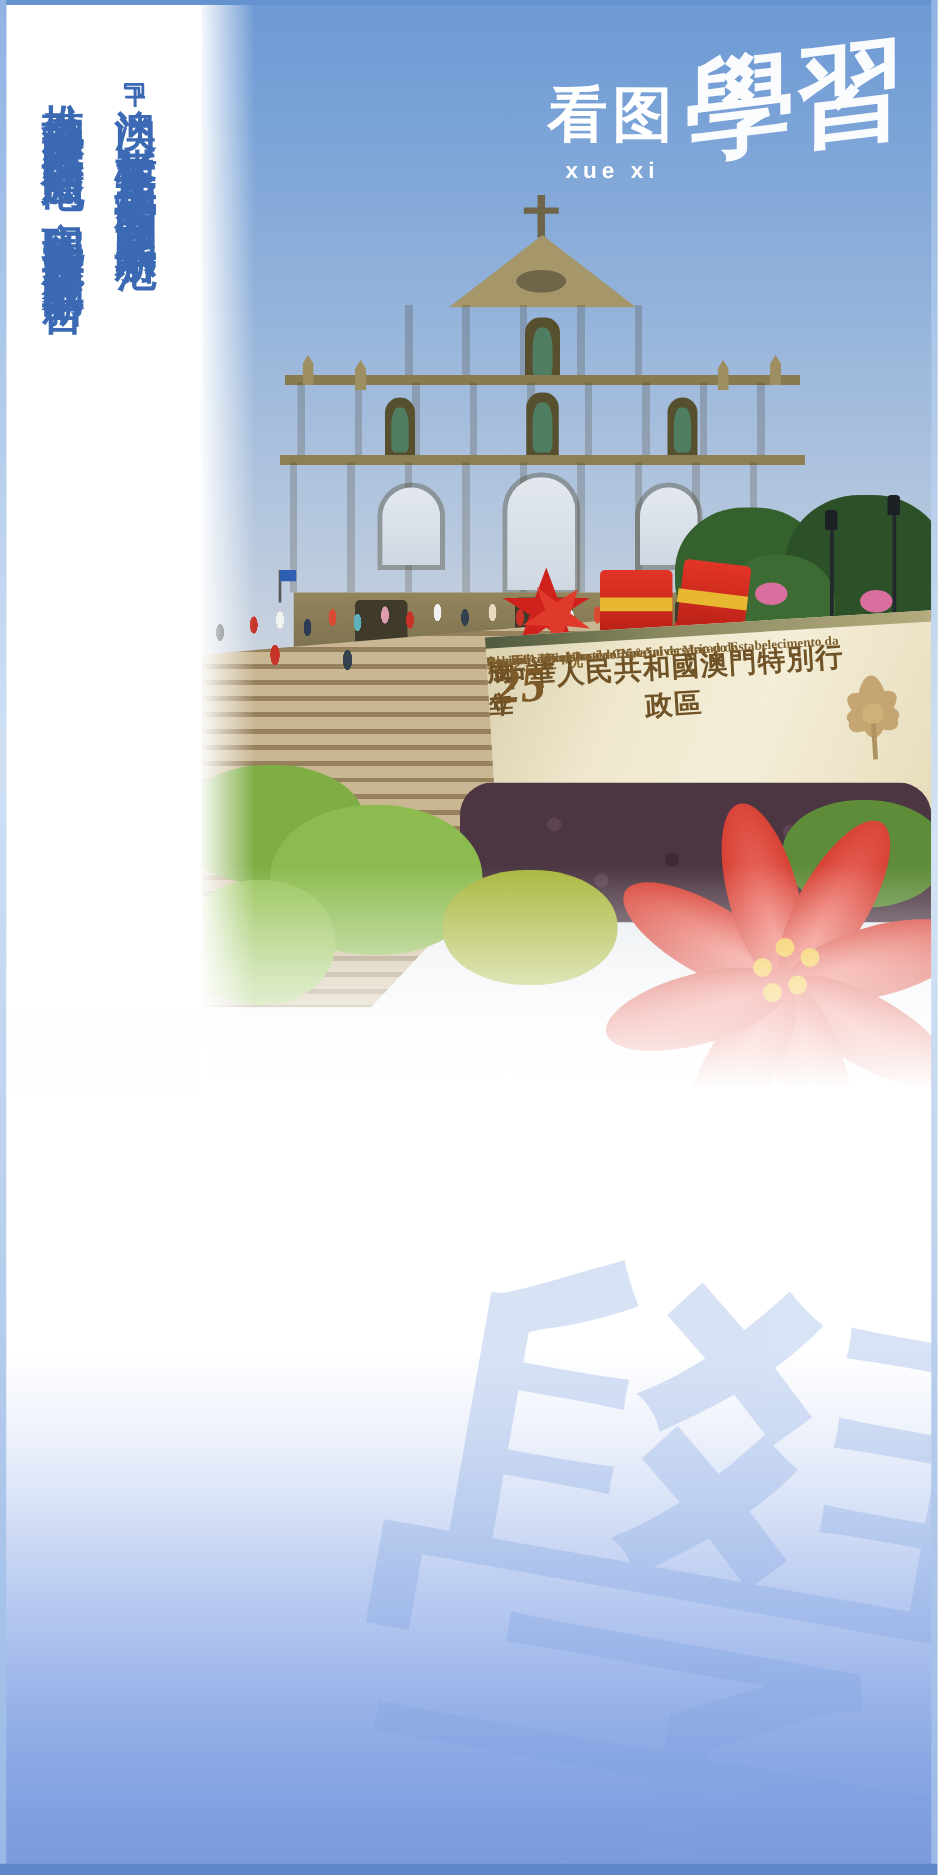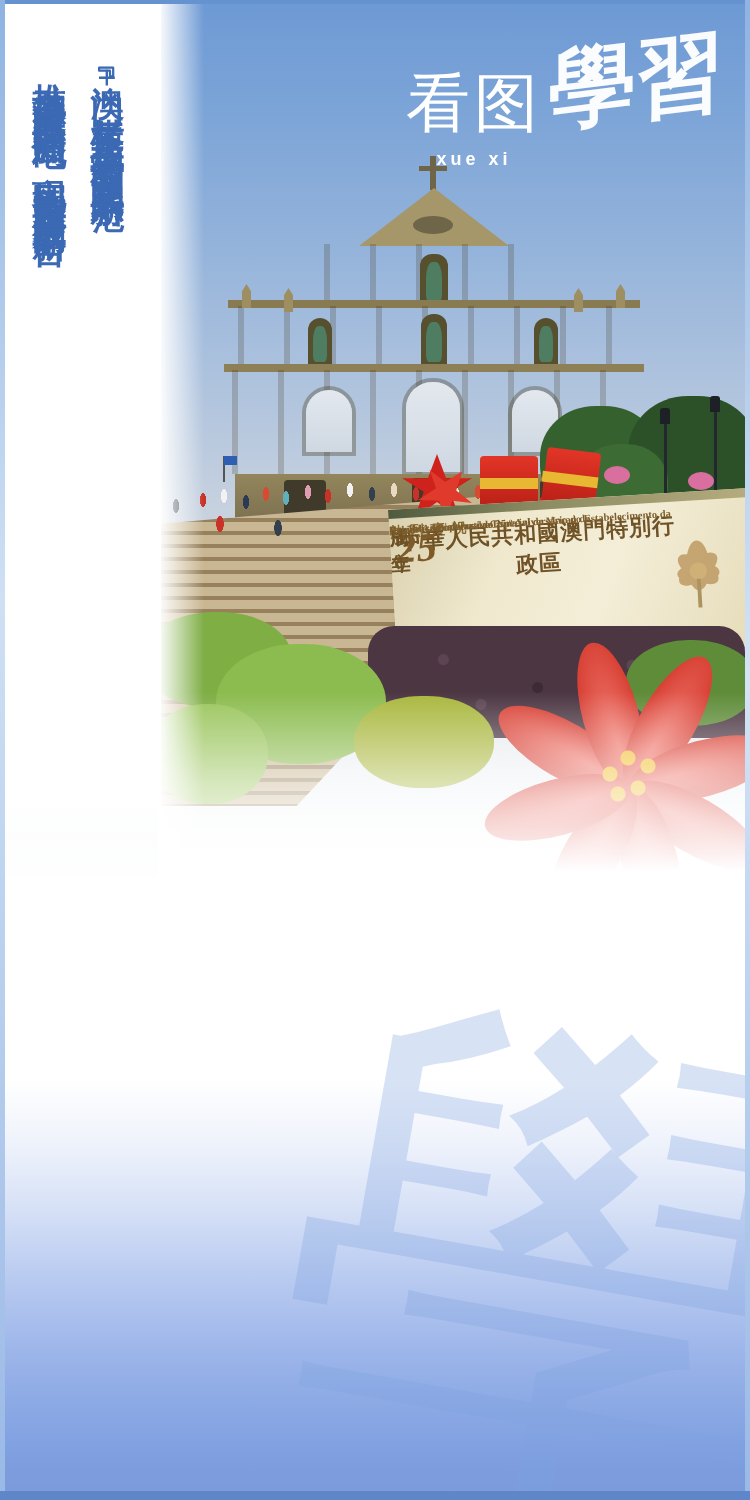--- a/index.html
+++ b/index.html
@@ -26,21 +26,21 @@
   
   .vcol{position:absolute;writing-mode:vertical-rl;text-orientation:mixed;z-index:3;
     color:#3b69b3;font-weight:bold;font-family:"Liberation Serif",serif;
     font-size:34px;letter-spacing:4px;line-height:1.0;white-space:nowrap;}
   .vcol-right{left:90px;top:56px;}
   .vcol-left{left:32px;top:56px;}
 
   
   .masthead{position:absolute;top:38px;right:26px;z-index:4;display:flex;align-items:flex-start;color:#fff;}
   .masthead .cn-wrap{text-align:center;margin-top:22px;}
-  .masthead .cn{font-size:64px;font-weight:400;letter-spacing:4px;font-family:"Liberation Sans",sans-serif;}
+  .masthead .cn{font-size:48px;font-weight:700;letter-spacing:4px;font-family:"Liberation Sans",sans-serif;}
   .masthead .py{font-size:18px;font-weight:bold;letter-spacing:4px;margin-top:2px;}
   .masthead .callig{font-size:88px;font-family:"Liberation Serif",serif;font-weight:bold;
     transform:rotate(-7deg) skewX(-7deg);margin-left:6px;line-height:1;opacity:.97;}
 
   
   .photo{position:absolute;left:158px;top:4px;width:587px;height:892px;overflow:hidden;z-index:1;}
   .photo *{position:absolute;}
 
   
   .facade{left:0;top:0;width:100%;height:100%;}

